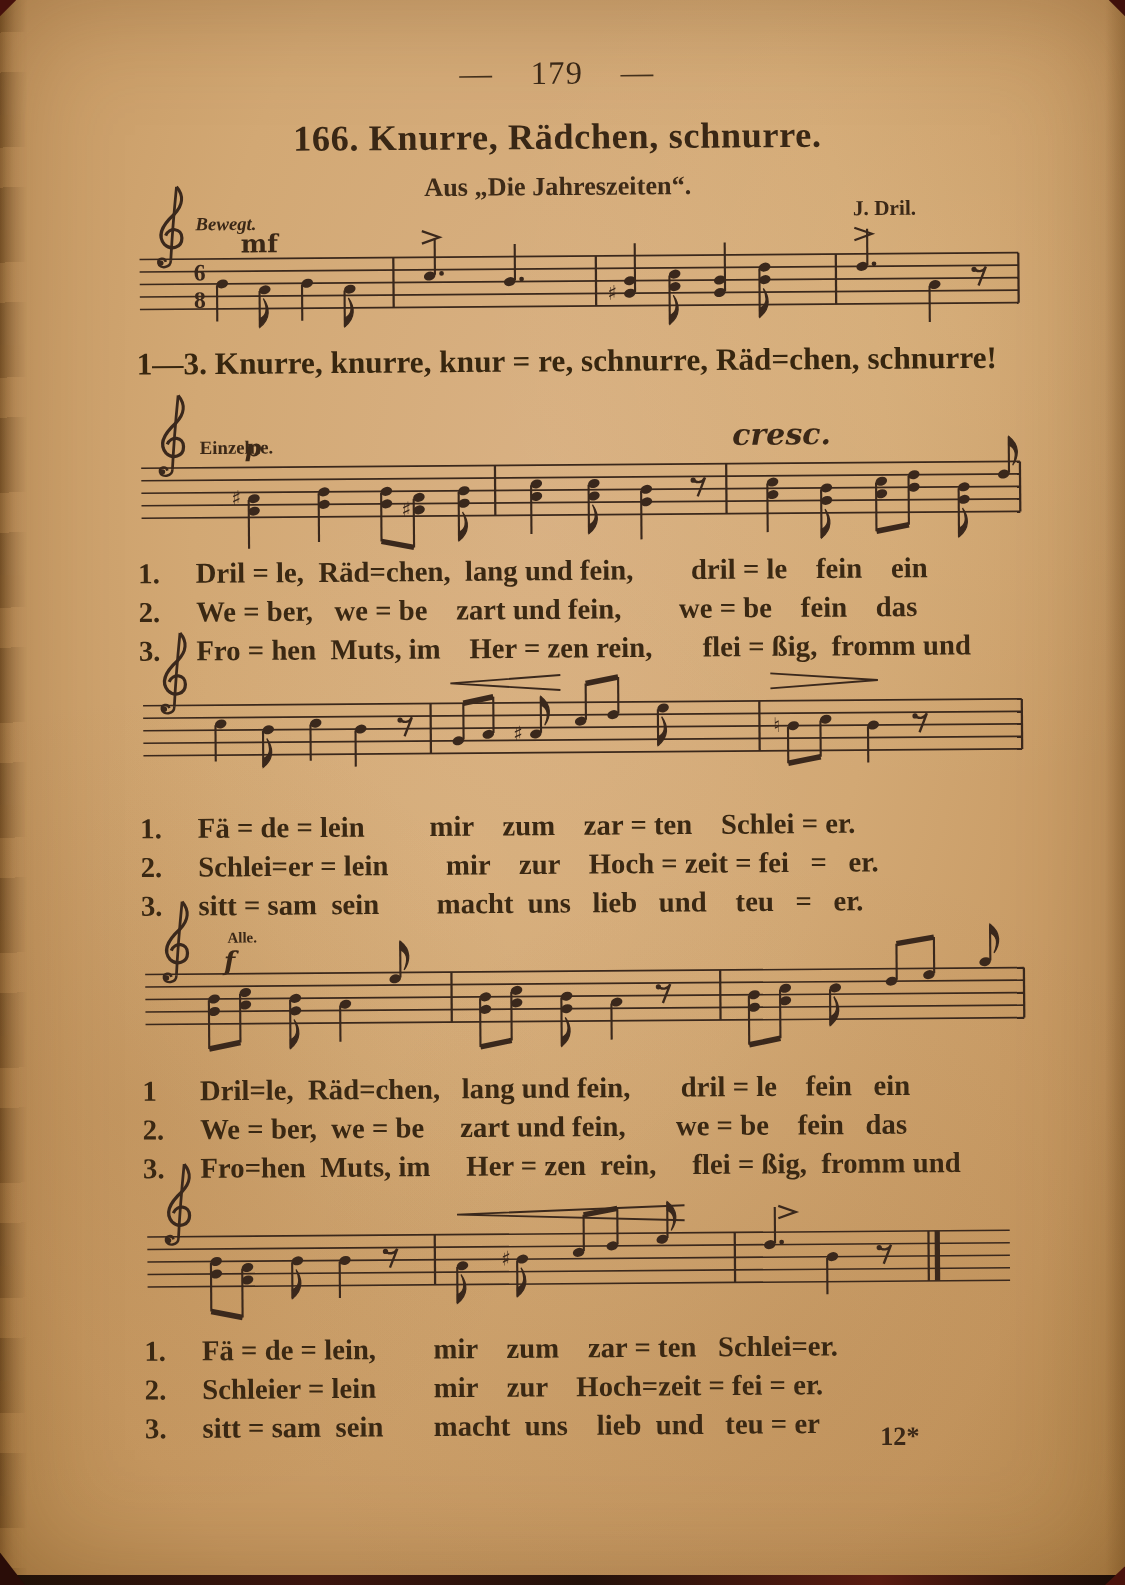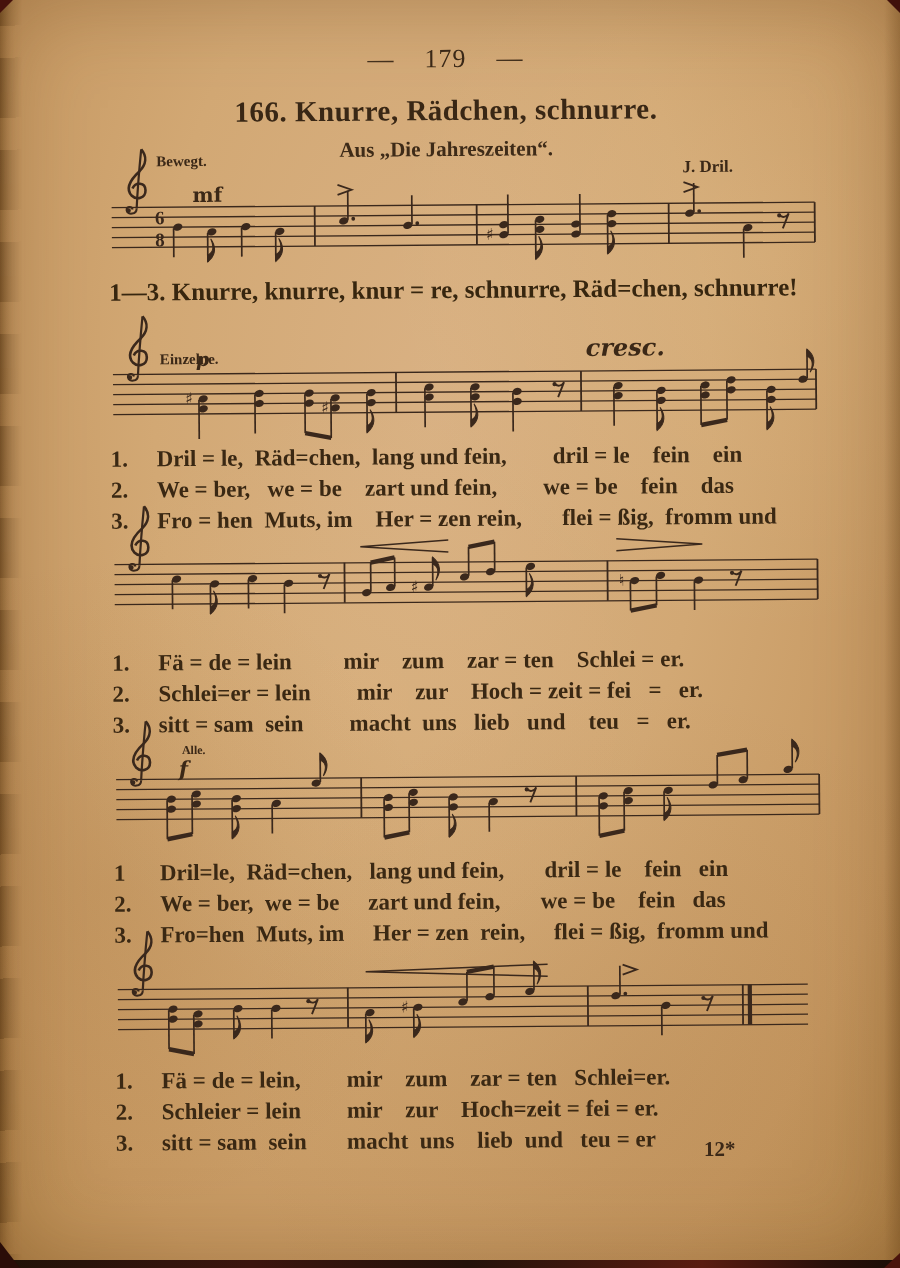--- a/index.html
+++ b/index.html
@@ -46,21 +46,21 @@
   .pageno-row{position:absolute; left:0; right:0; top:44px; display:flex; justify-content:center; align-items:center; gap:30px;
     font-size:26px; letter-spacing:1px;}
   .pageno-row .dash{font-weight:400; color:#43301c;}
   .pageno-row .num{font-weight:400; color:#3a2817;}
 
   .title{position:absolute; left:0; right:0; top:94px; text-align:center;
     font-size:29px; font-weight:800; letter-spacing:.5px; color:#392715;}
   .subtitle{position:absolute; left:0; right:0; top:137px; text-align:center;
     font-size:21px; font-weight:700; color:#3e2b18;}
 
-  .tempo{position:absolute; left:160px; top:151px; font-size:15px; font-weight:700;}
+  .tempo{position:absolute; left:160px; top:170px; font-size:15px; font-weight:700;font-style:italic;}
   .composer{position:absolute; left:686px; top:159px; font-size:17px; font-weight:700;}
 
   .flabel{position:absolute; font-weight:700;}
   .lab-mf{left:196px; top:181px; font-size:20px; font-family:"DejaVu Serif",serif;}
   .lab-einzelne{left:162px; top:325px; font-size:15px;margin-top:24px;}
   .lab-p{left:198px; top:346px; font-size:19px; font-style:italic; font-family:"DejaVu Serif",serif;}
   .lab-cresc{left:588px; top:334px; font-size:24px; font-style:italic; font-family:"DejaVu Serif",serif;}
   .lab-alle{left:181px; top:741px; font-size:12px;}
   .lab-f{left:178px; top:754px; font-size:21px; font-style:italic; font-family:"DejaVu Serif",serif;}
 

